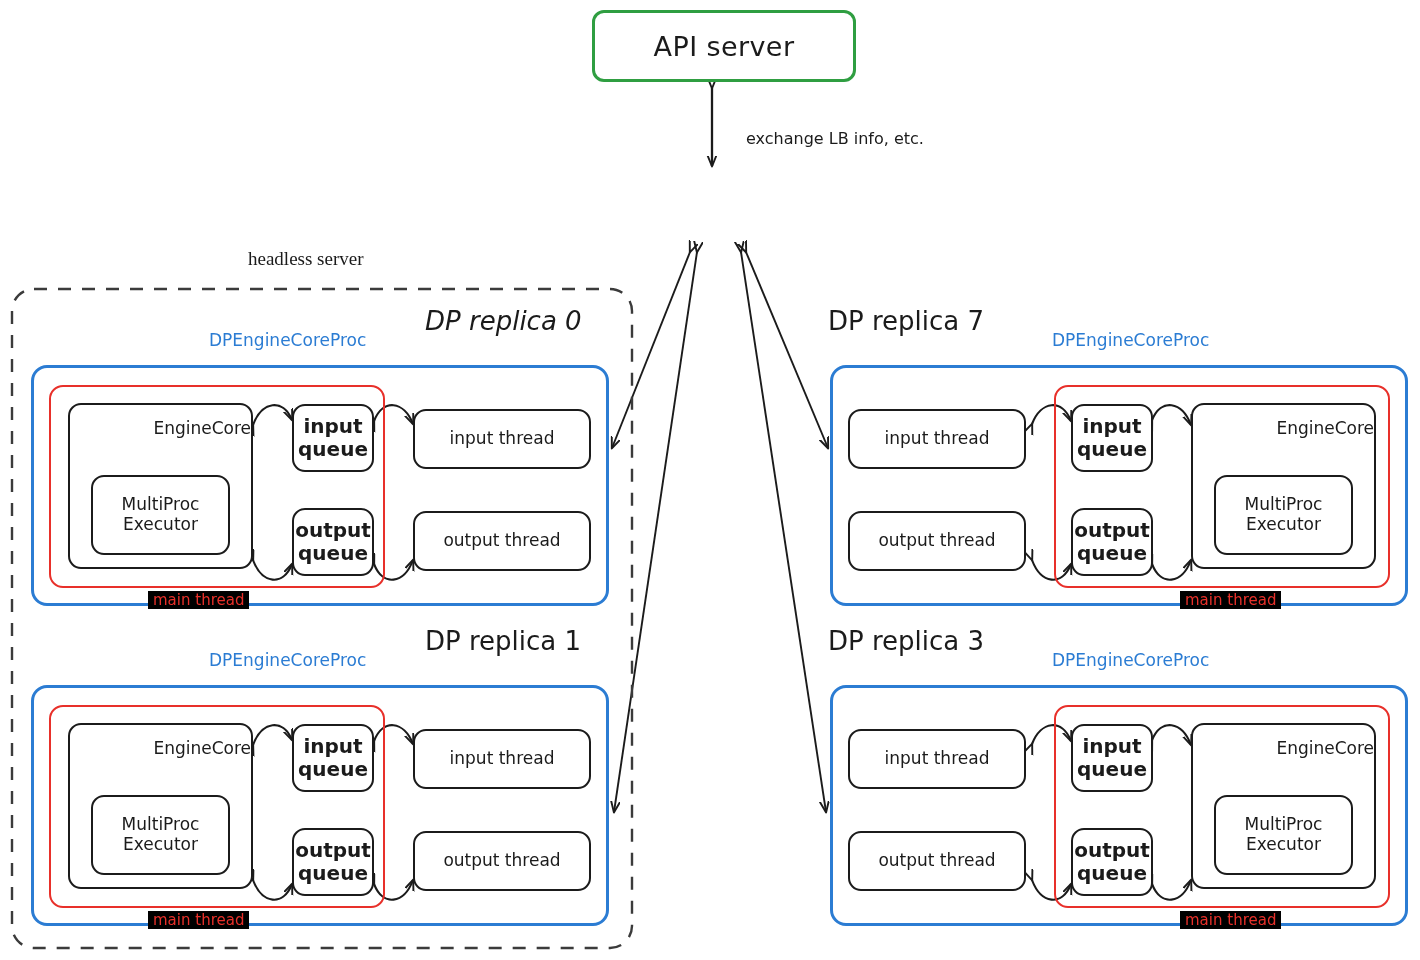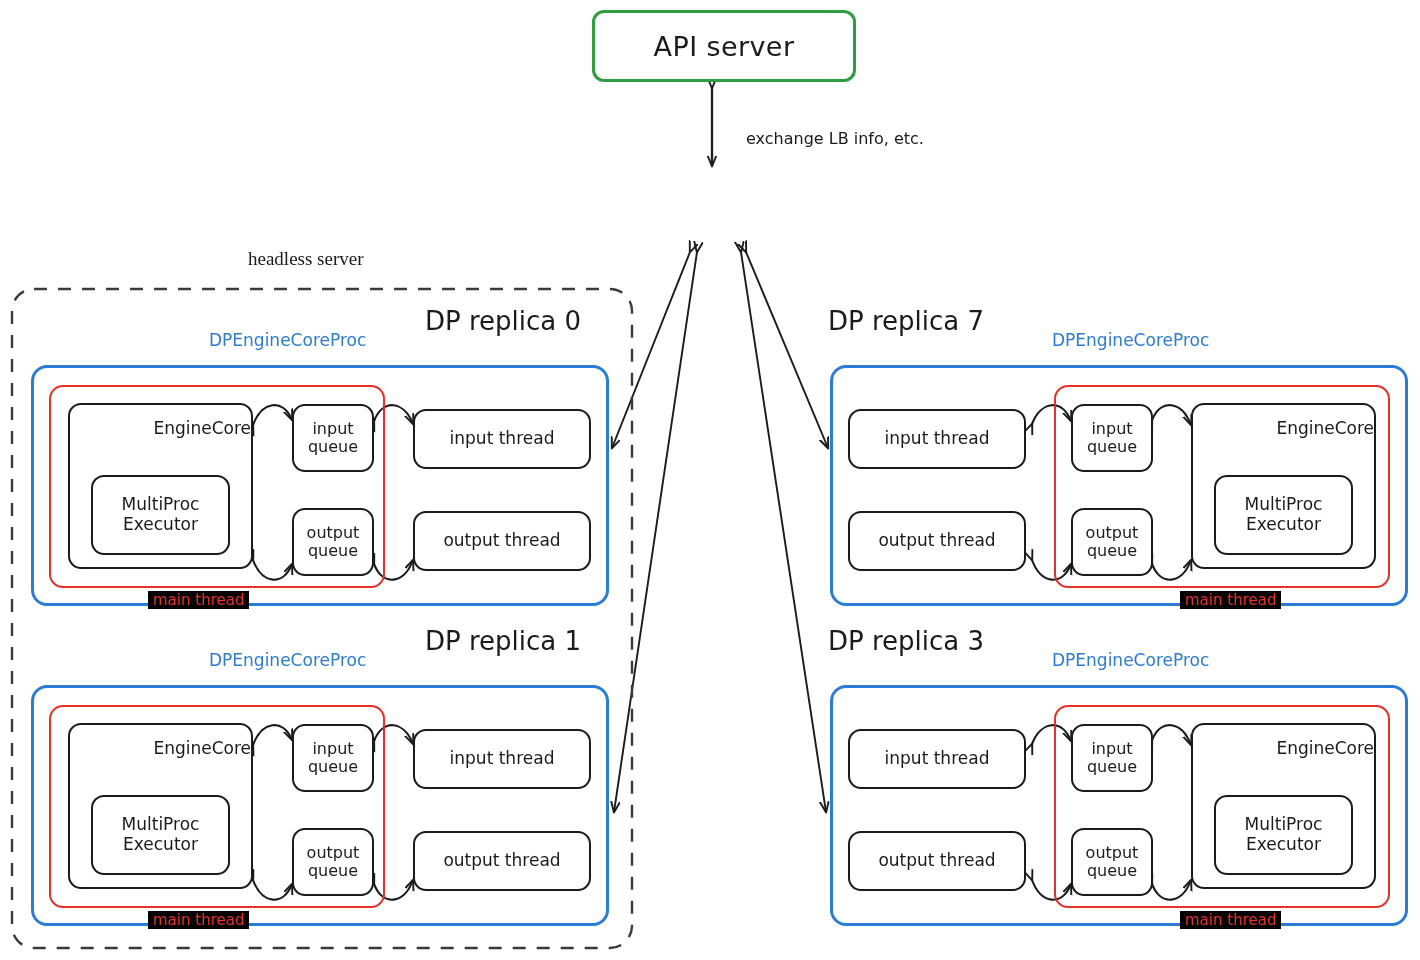--- a/index.html
+++ b/index.html
@@ -24,21 +24,21 @@
   .edge-label{font-size:16px;color:#1b1b1b;}
 
   
   .replica{position:absolute;}
   .procbox{position:absolute;border:3px solid #2b7cd3;border-radius:16px;background:transparent;box-sizing:border-box;}
   .mainthread{position:absolute;border:2px solid #e8302a;border-radius:14px;background:transparent;box-sizing:border-box;}
 
   .node{position:absolute;border:2.6px solid #1b1b1b;border-radius:13px;background:#fff;
         box-sizing:border-box;display:flex;align-items:center;justify-content:center;text-align:center;}
   .node span{font-size:17px;line-height:1.15;}
-  .node.small span{font-size:16px;}
+  .node.small span{font-size:20px;font-weight:bold;}
   .enginecore{align-items:flex-start;justify-content:center;}
   .enginecore > .ec-title{position:absolute;top:14px;left:0;right:0;text-align:right;font-size:17px;}
 
   .replica-title{position:absolute;font-size:26px;color:#1b1b1b;white-space:nowrap;}
   .proc-title{position:absolute;font-size:17px;color:#2b7cd3;white-space:nowrap;}
   .mt-title{position:absolute;font-size:15px;color:#e8302a;white-space:nowrap;
             background:#000000;padding:0 5px;}
 
   .headless-title{position:absolute;font-size:19px;color:#1b1b1b;white-space:nowrap;font-family:Liberation Serif, serif;}
 </style>
@@ -110,21 +110,21 @@
   <div class="headless-title" style="left:248px;top:248px;">headless server</div>
 
   <div class="topbox" id="api-server">
     <span>API server</span>
   </div>
 
   <div class="lbl edge-label" style="left:746px;top:130px;">exchange LB info, etc.</div>
 
 
   <div class="replica">
-    <div class="replica-title" style="left:425px;top:306px;">DP replica 0</div>
+    <div class="replica-title" style="left:425px;top:306px;font-style:italic;">DP replica 0</div>
     <div class="proc-title" style="left:209px;top:330px;">DPEngineCoreProc</div>
 
     <div class="procbox" style="left:31px;top:365px;width:578px;height:241px;"></div>
     <div class="mainthread" style="left:49px;top:385px;width:336px;height:203px;"></div>
     <div class="mt-title" style="left:148px;top:591px;">main thread</div>
 
     <div class="node enginecore" style="left:68px;top:403px;width:185px;height:166px;">
       <span class="ec-title">EngineCore</span>
     </div>
     <div class="node" style="left:91px;top:475px;width:139px;height:80px;">

